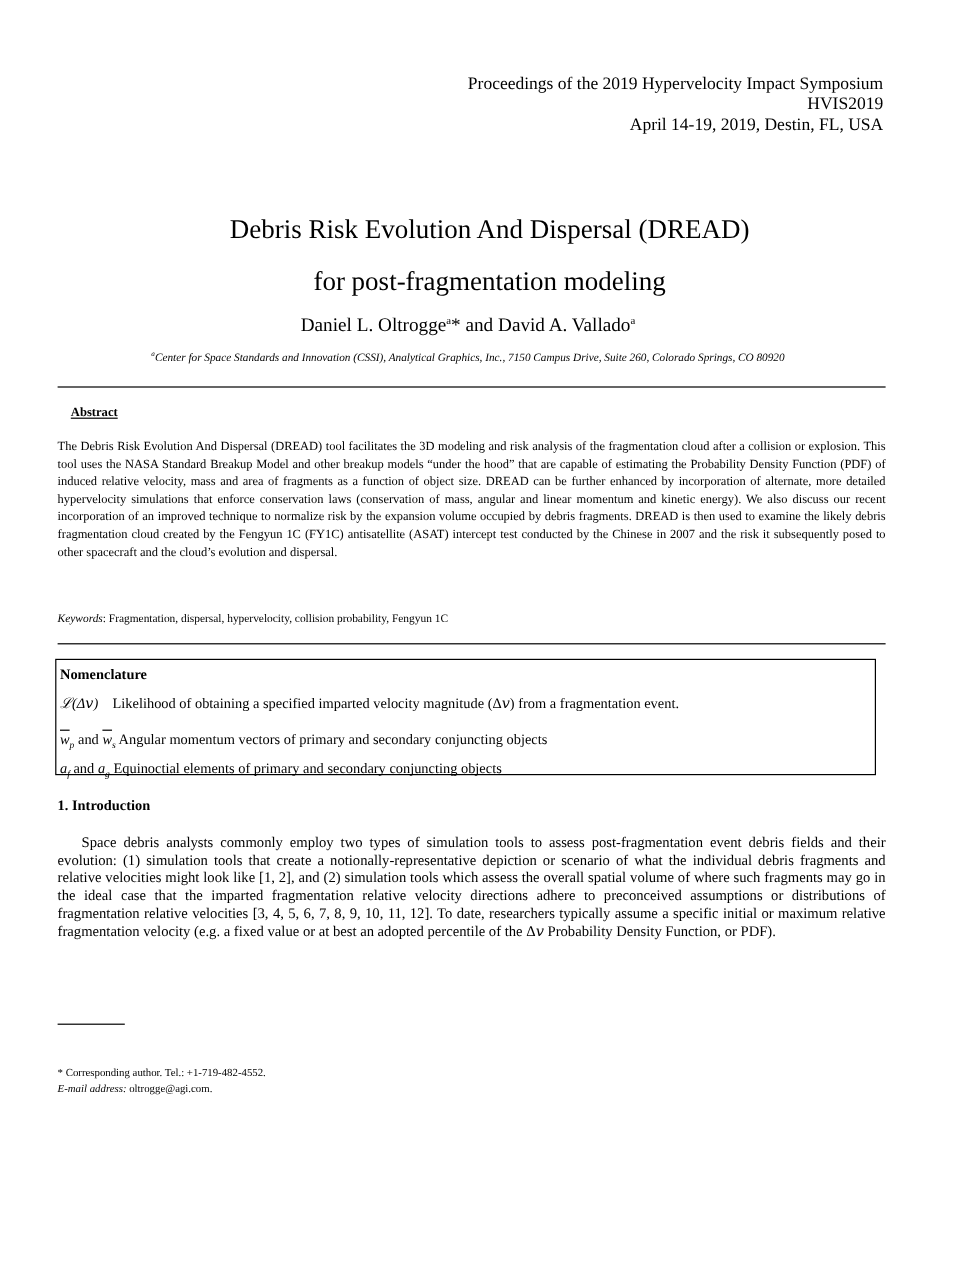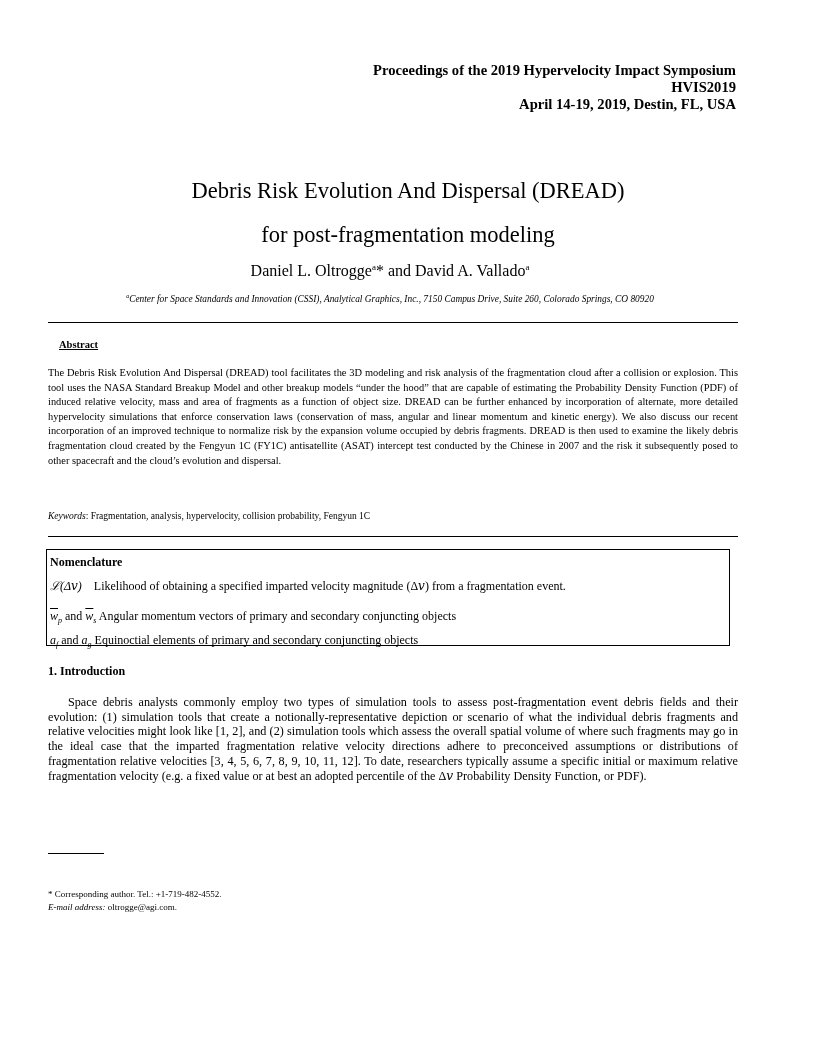--- a/index.html
+++ b/index.html
@@ -1,19 +1,19 @@
 <!DOCTYPE html>
 <html><head>
 <meta charset="utf-8">
 <style>
   html, body { margin: 0; padding: 0; background: #ffffff; }
   body { width: 816px; height: 1056px; position: relative; overflow: hidden;
          font-family: "Liberation Serif", "DejaVu Serif", serif; color: #000; }
   .abs { position: absolute; }
-  .header-block { right: 80px; top: 62px; text-align: right; font-weight: bold; font-size: 14.6px; line-height: 17px; margin-left: 35px; }
+  .header-block { right: 80px; top: 62px; text-align: right; font-weight: normal; font-size: 14.6px; line-height: 17px; margin-left: 35px; }
   .title { left: 0; width: 780px; text-align: center; font-size: 22.5px; padding-left: 18px; }
   .t1 { top: 178px; }
   .t2 { top: 222px; }
   .authors { left: 0; width: 780px; top: 262px; text-align: center; font-size: 16px; }
   .authors sup { font-size: 9px; vertical-align: 6px; }
   .affil { left: 0; width: 780px; top: 293px; text-align: center; font-size: 9.4px; font-style: italic; }
   .affil sup { font-size: 6px; vertical-align: 4px; }
   .rule { left: 48px; width: 690px; height: 1px; background: #000; }
   .h-abs { left: 59px; top: 339px; font-weight: bold; font-size: 10.5px; text-decoration: underline; }
   .abstract { left: 48px; width: 690px; top: 366px; font-size: 10.4px; line-height: 14.6px; text-align: justify; }
@@ -50,21 +50,21 @@
 <div class="abs affil">
   <sup>a</sup><span>Center for Space Standards and Innovation (CSSI), Analytical Graphics, Inc., 7150 Campus Drive, Suite 260, Colorado Springs, CO 80920</span>
 </div>
 
 <div class="abs rule" style="top:322px;"></div>
 
 <div class="abs h-abs">Abstract</div>
 <div class="abs abstract">The Debris Risk Evolution And Dispersal (DREAD) tool facilitates the 3D modeling and risk analysis of the fragmentation cloud after a collision or explosion.  This tool uses the NASA Standard Breakup Model and other breakup models “under the hood” that are capable of estimating the Probability Density Function (PDF) of induced relative velocity, mass and area of fragments as a function of object size.  DREAD can be further enhanced by incorporation of alternate, more detailed hypervelocity simulations that enforce conservation laws (conservation of mass, angular and linear momentum and kinetic energy).  We also discuss our recent incorporation of an improved technique to normalize risk by the expansion volume occupied by debris fragments.  DREAD is then used to examine the likely debris fragmentation cloud created by the Fengyun 1C (FY1C) antisatellite (ASAT) intercept test conducted by the Chinese in 2007 and the risk it subsequently posed to other spacecraft and the cloud’s evolution and dispersal.</div>
 
 <div class="abs keywords">
-  <i>Keywords</i><span>: Fragmentation, analysis, hypervelocity, collision probability, Fengyun 1C</span>
+  <i>Keywords</i><span>: Fragmentation, dispersal, hypervelocity, collision probability, Fengyun 1C</span>
 </div>
 
 <div class="abs rule" style="top:536px;"></div>
 
 <div class="abs nom-box"></div>
 <div class="abs nom-title">Nomenclature</div>
 
 <div class="abs nom-row" style="top:577px;">
   <span class="sym">ℒ(Δ𝑣)</span>&nbsp;&nbsp;&nbsp;
   <span>Likelihood of obtaining a specified imparted velocity magnitude (Δ𝑣) from a fragmentation event.</span>

